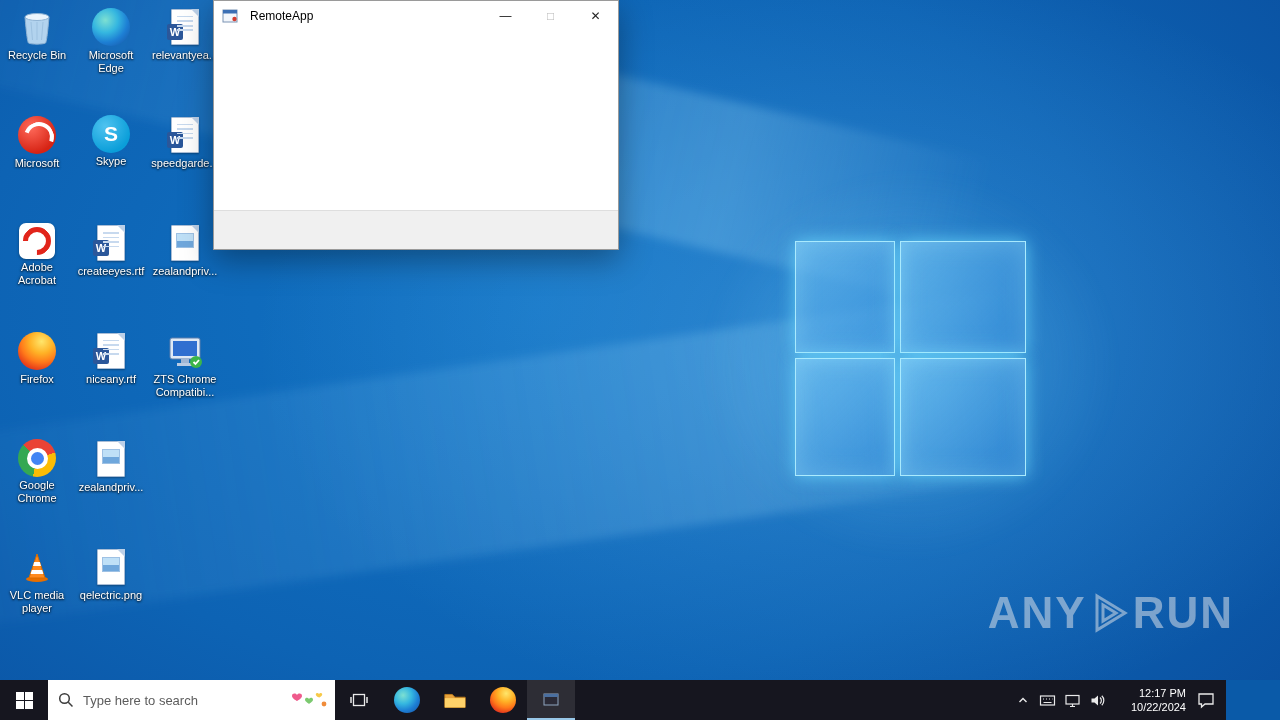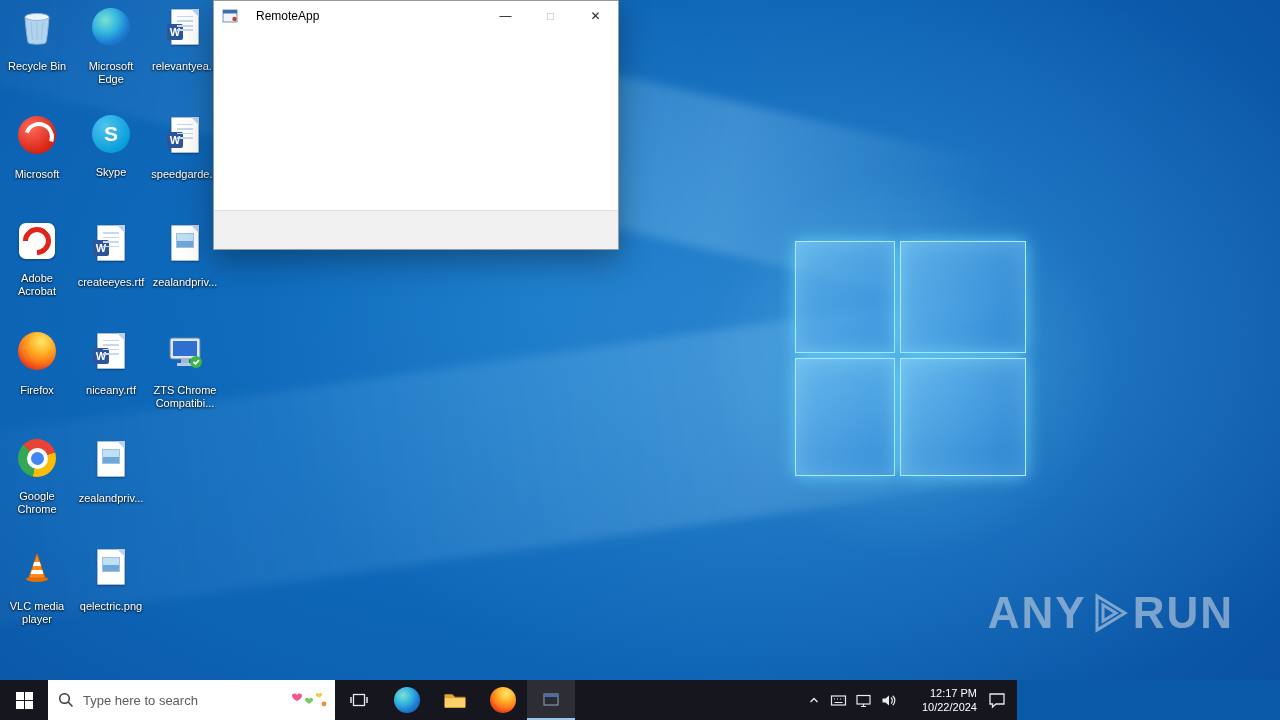--- a/index.html
+++ b/index.html
@@ -35,21 +35,21 @@
 
   
   .icons {
     position:absolute; left:0; top:2px;
     display:grid; grid-auto-flow:column;
     grid-template-rows:repeat(6,108px); grid-template-columns:repeat(3,74px);
   }
   .icon-cell { width:74px; display:flex; flex-direction:column; align-items:center; padding-top:5px; cursor:default; }
   .ic { width:40px; height:40px; position:relative; display:flex; align-items:center; justify-content:center; }
   .icon-label {
-    margin-top:13px; max-width:72px; font-size:11px; line-height:13px; color:#fff; text-align:center;
+    margin-top:2px; max-width:72px; font-size:11px; line-height:13px; color:#fff; text-align:center;
     text-shadow:0 1px 2px rgba(0,0,0,.85), 0 0 3px rgba(0,0,0,.5);
   }
 
   
   .ic-edge    { width:38px;height:38px;border-radius:50%;
                 background:radial-gradient(circle at 35% 32%, #7de0d2 0%, #35b7e0 35%, #1d7fd4 62%, #174e9e 100%); }
   .ic-firefox { width:38px;height:38px;border-radius:50%;
                 background:radial-gradient(circle at 62% 25%, #ffe66b 0%, #ffb226 32%, #ff7a1a 56%, #e8401a 76%, #b5186f 100%); }
   .ic-skype   { width:38px;height:38px;border-radius:50%;
                 background:radial-gradient(circle at 35% 30%, #4fc3f0, #0a9ed9 72%); }
@@ -79,34 +79,34 @@
   .thumb { position:absolute; left:4px; top:7px; width:18px; height:15px; border:1px solid #9ec1e4;
            background:linear-gradient(180deg, #bfe0f7 0 55%, #6fa7dc 55% 100%); }
 
   
   .window {
     position:absolute; left:213px; top:0; width:406px; height:250px;
     background:#fff; border:1px solid #9a9a9a; box-shadow:0 10px 30px rgba(0,0,0,.35);
     display:flex; flex-direction:column; z-index:20;
   }
   .titlebar { height:30px; display:flex; align-items:center; padding-left:8px; background:#fff; flex:0 0 30px; }
-  .title-text { font-size:12px; color:#000; margin-left:18px; flex:1; }
+  .title-text { font-size:12px; color:#000; margin-left:12px; flex:1; }
   .win-controls { display:flex; height:30px; }
   .wc { width:45px; height:30px; display:flex; align-items:center; justify-content:center;
         font-size:12px; color:#222; cursor:default; }
   .wc.max { color:#b8b8b8; }
   .win-body { flex:1; background:#fff; }
   .win-footer { height:39px; background:#f0f0f0; border-top:1px solid #dedede; flex:0 0 39px; }
 
   
   .watermark { position:absolute; right:46px; bottom:42px; display:flex; align-items:center; 
                color:rgba(215,222,232,.55); font-weight:bold; font-size:44px; letter-spacing:2px; z-index:5; }
 
   
-  .taskbar { position:absolute; left:0; bottom:0; width:1017px; height:40px; background:#16161f;
+  .taskbar { position:absolute; left:0; bottom:0; width:1226px; height:40px; background:#16161f;
              display:flex; align-items:stretch; z-index:50; }
   .tb-start { width:48px; display:flex; align-items:center; justify-content:center; }
   .tb-search { width:287px; background:#fff; display:flex; align-items:center; padding:0 6px 0 10px; gap:7px; }
   .tb-search input { border:none; outline:none; flex:1; min-width:0; font-size:13px; color:#333;
              background:transparent; font-family:"Liberation Sans", sans-serif; }
   .tb-search input::placeholder { color:#5c5c5c; opacity:1; }
   .tb-btn { width:48px; display:flex; align-items:center; justify-content:center; }
   .tb-btn.active { background:rgba(255,255,255,.10); box-shadow:inset 0 -2px 0 #98c7e8; }
   .tb-spacer { flex:1; }
   .tray { display:flex; align-items:stretch; }

